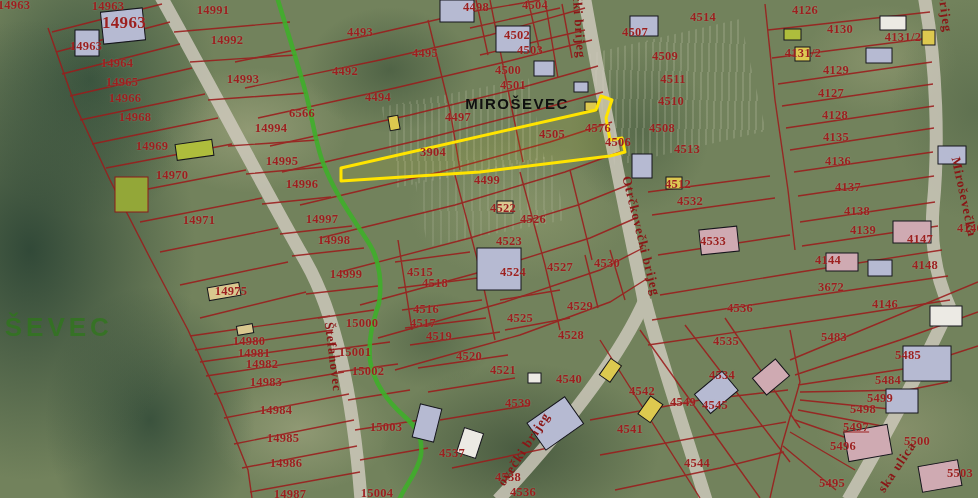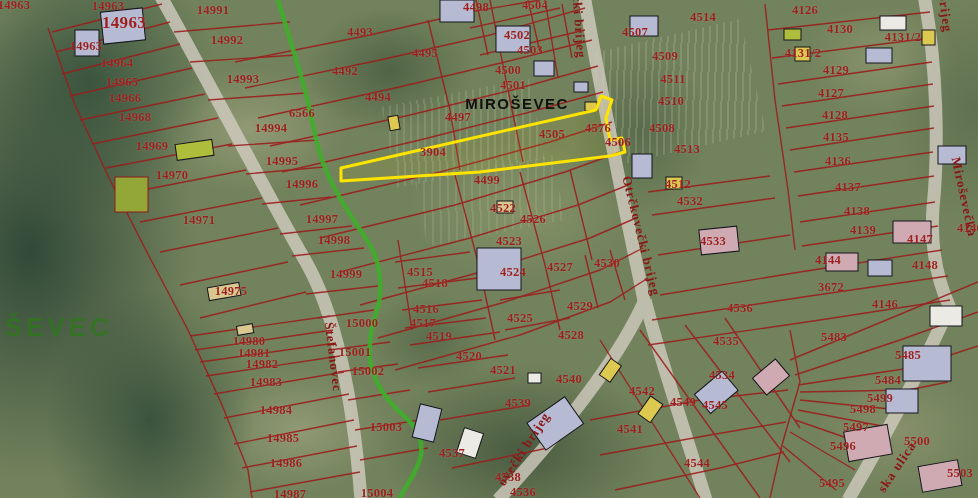--- a/index.html
+++ b/index.html
@@ -248,21 +248,21 @@
       <div class="lbl lbl-parcel" style="left: 828px; top: 260px; transform: translate(-50%, -50%) rotate(0deg);">4144</div>
       <div class="lbl lbl-parcel" style="left: 831px; top: 287px; transform: translate(-50%, -50%) rotate(0deg);">3672</div>
       <div class="lbl lbl-parcel" style="left: 885px; top: 304px; transform: translate(-50%, -50%) rotate(0deg);">4146</div>
       <div class="lbl lbl-parcel" style="left: 920px; top: 239px; transform: translate(-50%, -50%) rotate(0deg);">4147</div>
       <div class="lbl lbl-parcel" style="left: 925px; top: 265px; transform: translate(-50%, -50%) rotate(0deg);">4148</div>
       <div class="lbl lbl-parcel" style="left: 834px; top: 337px; transform: translate(-50%, -50%) rotate(0deg);">5483</div>
       <div class="lbl lbl-parcel" style="left: 888px; top: 380px; transform: translate(-50%, -50%) rotate(0deg);">5484</div>
       <div class="lbl lbl-parcel" style="left: 908px; top: 355px; transform: translate(-50%, -50%) rotate(0deg);">5485</div>
       <div class="lbl lbl-parcel" style="left: 832px; top: 483px; transform: translate(-50%, -50%) rotate(0deg);">5495</div>
       <div class="lbl lbl-parcel" style="left: 843px; top: 446px; transform: translate(-50%, -50%) rotate(0deg);">5496</div>
-      <div class="lbl lbl-parcel" style="left: 856px; top: 427px; transform: translate(-50%, -50%) rotate(0deg);">5497</div>
+      <div class="lbl lbl-parcel" style="left: 856px; top: 427px; transform: translate(-50%, -50%) rotate(0deg); text-decoration: underline;">5497</div>
       <div class="lbl lbl-parcel" style="left: 863px; top: 409px; transform: translate(-50%, -50%) rotate(0deg);">5498</div>
       <div class="lbl lbl-parcel" style="left: 880px; top: 398px; transform: translate(-50%, -50%) rotate(0deg);">5499</div>
       <div class="lbl lbl-parcel" style="left: 917px; top: 441px; transform: translate(-50%, -50%) rotate(0deg);">5500</div>
       <div class="lbl lbl-parcel" style="left: 960px; top: 473px; transform: translate(-50%, -50%) rotate(0deg);">5503</div>
       <div class="lbl lbl-street" style="left: 333px; top: 357px; transform: translate(-50%, -50%) rotate(83deg);">Štefanovec</div>
       <div class="lbl lbl-street" style="left: 579px; top: 27px; transform: translate(-50%, -50%) rotate(86deg);">čki brijeg</div>
       <div class="lbl lbl-street" style="left: 641px; top: 236px; transform: translate(-50%, -50%) rotate(76deg);">Otrčkovečki brijeg</div>
       <div class="lbl lbl-street" style="left: 524px; top: 449px; transform: translate(-50%, -50%) rotate(-57deg);">ovečki brijeg</div>
       <div class="lbl lbl-street" style="left: 964px; top: 197px; transform: translate(-50%, -50%) rotate(78deg);">Miroševečka</div>
       <div class="lbl lbl-street" style="left: 945px; top: 13px; transform: translate(-50%, -50%) rotate(82deg);">brijeg</div>

